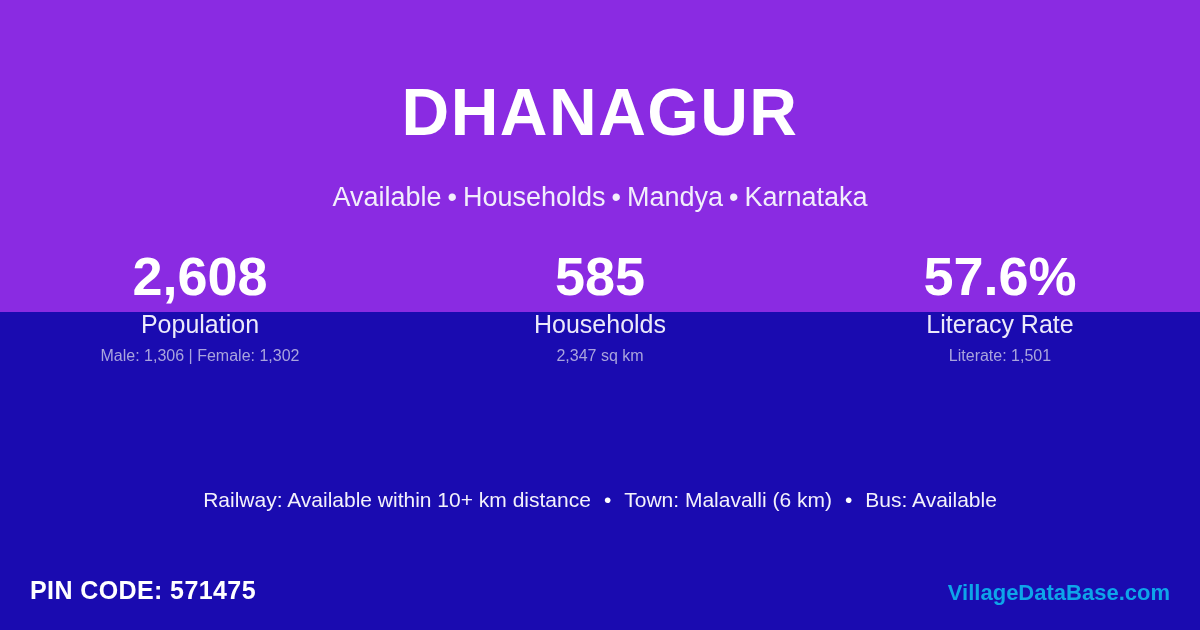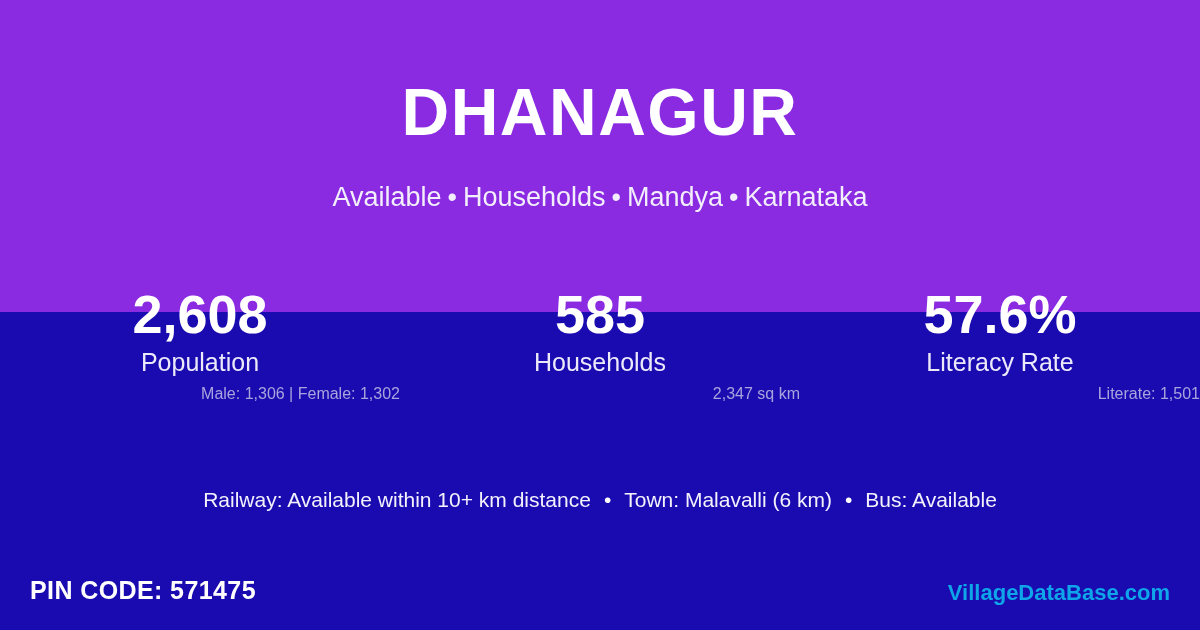--- a/index.html
+++ b/index.html
@@ -86,40 +86,38 @@
     text-align: center;
   }
 
   .stat-value {
     font-size: 54px;
     font-weight: bold;
     color: #ffffff;
     line-height: 60px;
     letter-spacing: 0px;
     white-space: nowrap;
-    margin-top: 38px;
   }
 
   .stat-label {
     margin-top: 4px;
     font-size: 25px;
     font-weight: normal;
     color: #eceafa;
     line-height: 28px;
     white-space: nowrap;
   }
 
   .stat-sub {
     margin-top: 8px;
     font-size: 16px;
     font-weight: normal;
     color: #a9a4dd;
     line-height: 19px;
     white-space: nowrap;
-    text-align: right;
   }
 
   
   .info-line {
     position: absolute;
     top: 487px;
     left: 0;
     width: 1200px;
     text-align: center;
     font-size: 21px;

